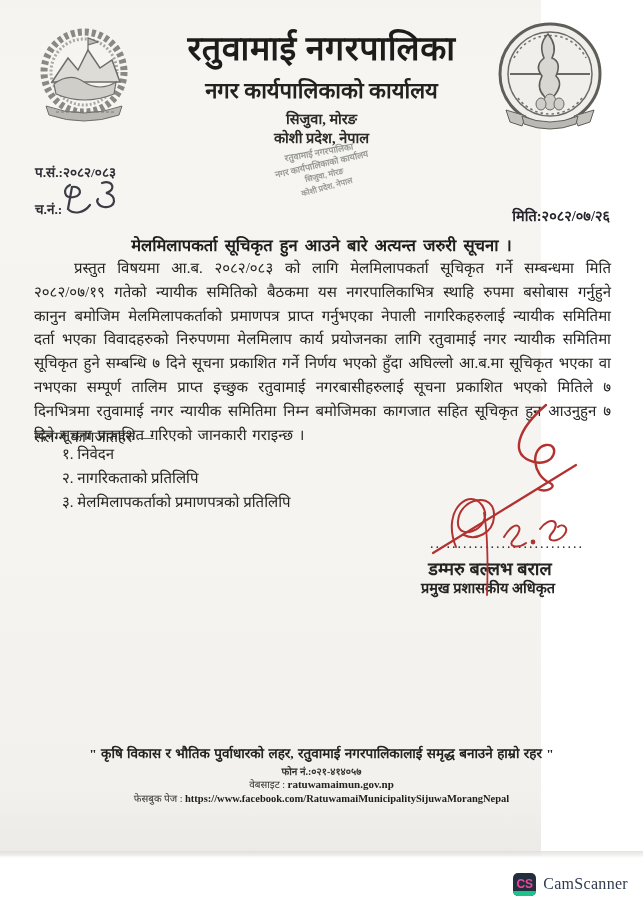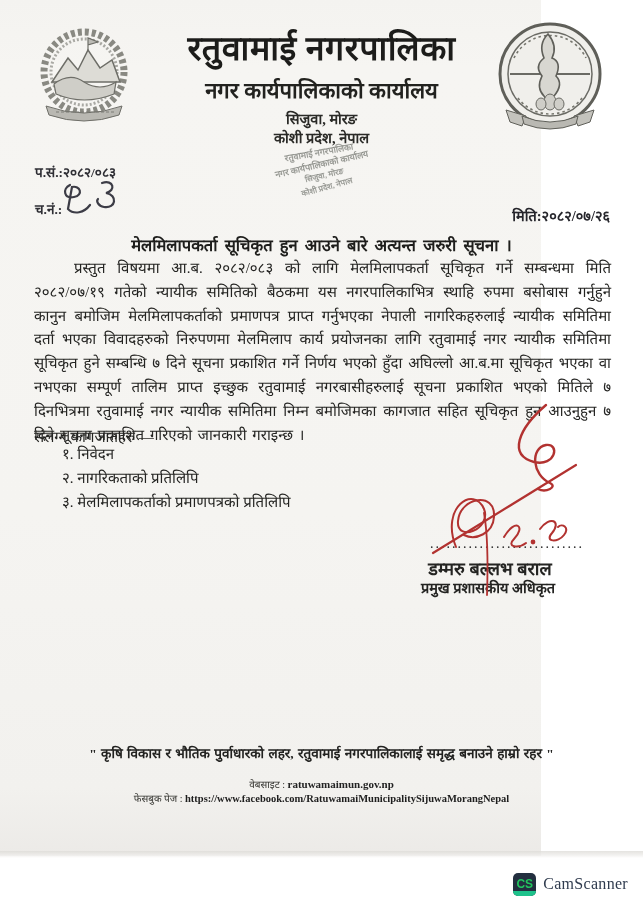--- a/index.html
+++ b/index.html
@@ -60,21 +60,21 @@
   .website b{font-size:11px;color:#222;}
   .facebook{left:0;top:791px;width:643px;text-align:center;font-size:10px;color:#33332f;}
   .facebook b{font-size:10.5px;color:#1d1d1d;margin-top:14px;}
   .camscanner{
     left:0;top:869px;width:628px;height:30px;
     display:flex;align-items:center;justify-content:flex-end;gap:7px;
   }
   .cs-badge{
     width:23px;height:23px;border-radius:5px;background:#232f3f;position:relative;
     display:flex;align-items:center;justify-content:center;
-    font-family:"Liberation Sans",sans-serif;font-weight:bold;font-size:12px;color:#22c55e;
+    font-family:"Liberation Sans",sans-serif;font-weight:bold;font-size:12px;color:#ec4899;
   }
   .cs-badge::after{
     content:"";position:absolute;left:0;bottom:0;width:23px;height:5px;
     background:#1ec28b;border-radius:0 0 5px 5px;
   }
   .cs-text{font-size:16px;color:#2f3b4e;letter-spacing:.3px;}
   svg{display:block;}
 </style>
 </head>
 <body>
@@ -166,20 +166,21 @@
         <path d="M84 118 C88 140 88 170 87 200" stroke-width="1.8"></path>
         <path d="M33 158 L176 70" stroke-width="2.2"></path>
         <path d="M104 142 C116 122 126 132 114 144 C106 152 118 154 126 148"></path>
         <path d="M140 134 C150 120 162 126 152 138 C144 147 158 148 164 140 C170 132 162 128 158 132"></path>
         <circle cx="133" cy="147" r="1.4" fill="#b23230"></circle>
       </g>
     </svg>
   </div>
 
   <div class="abs slogan">" कृषि विकास र भौतिक पुर्वाधारको लहर, रतुवामाई नगरपालिकालाई समृद्ध बनाउने हाम्रो रहर "</div>
+  <div class="abs phone">फोन नं.:०२१-४१४०५७</div>
   <div class="abs website">
     <span>वेबसाइट :</span>
     <b>ratuwamaimun.gov.np</b>
   </div>
   <div class="abs facebook">
     <span>फेसबुक पेज :</span>
     <b>https://www.facebook.com/RatuwamaiMunicipalitySijuwaMorangNepal</b>
   </div>
 
   <div class="paper-edge"></div>

